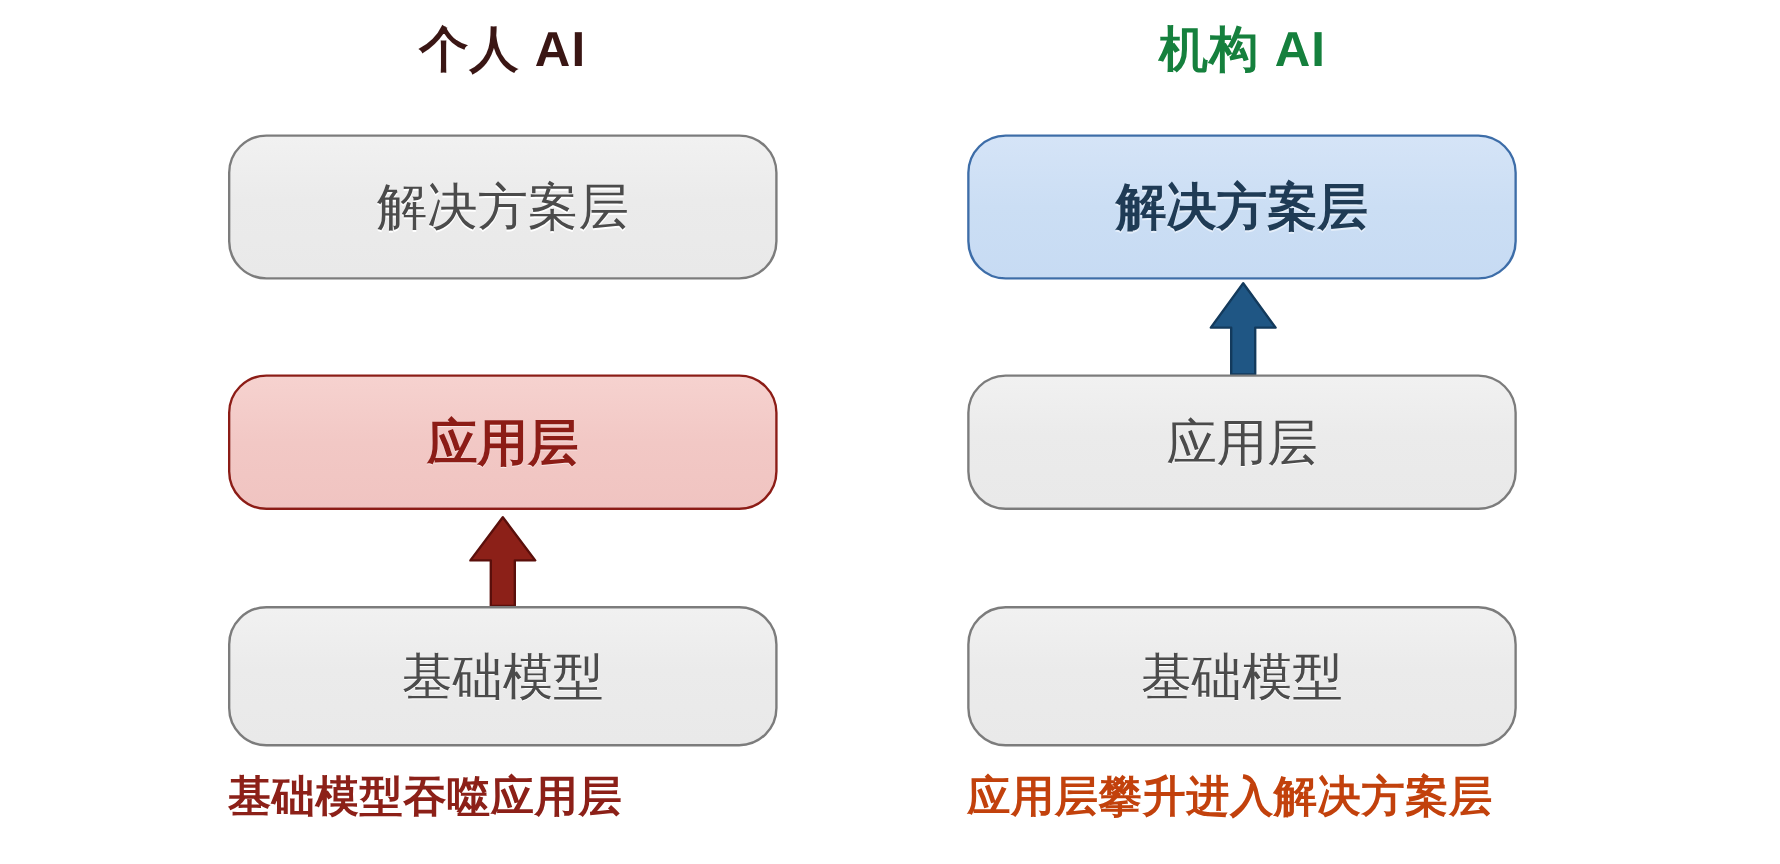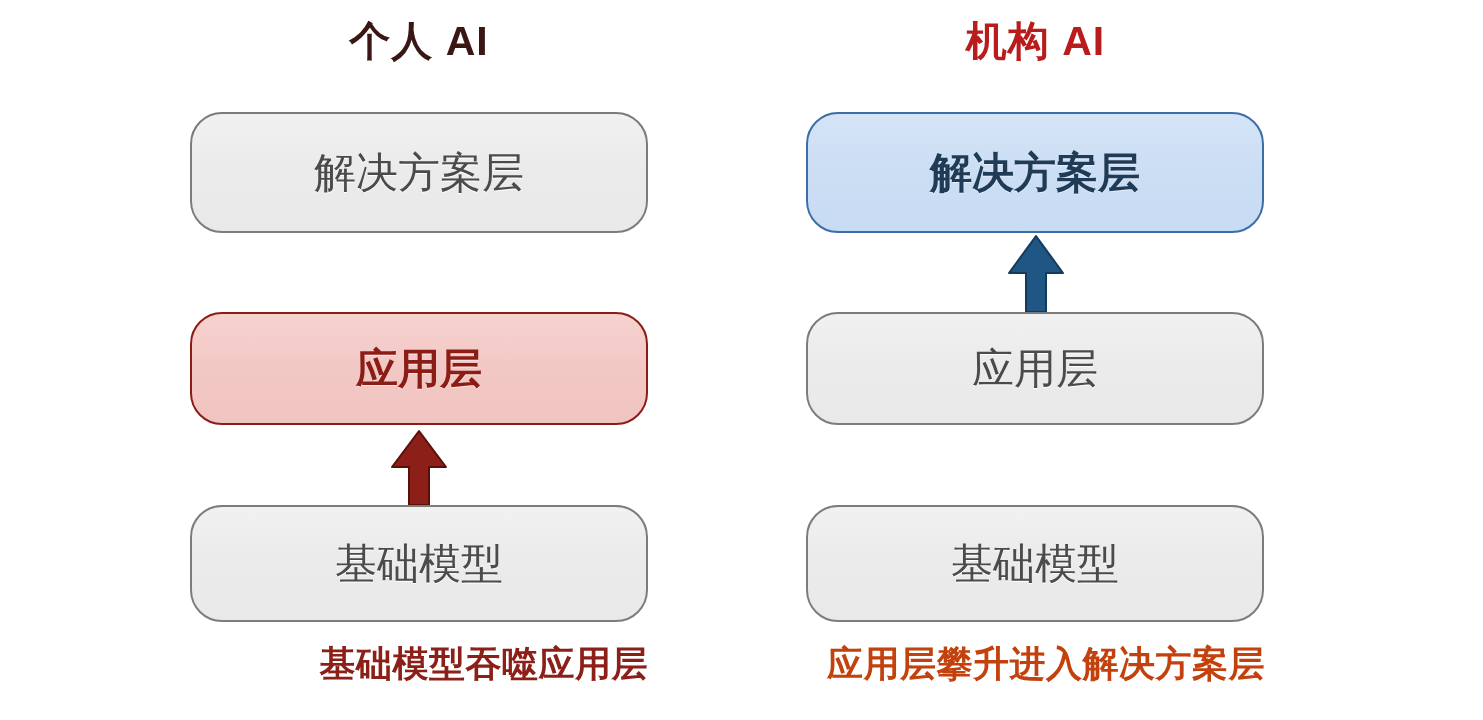--- a/index.html
+++ b/index.html
@@ -39,21 +39,21 @@
     left: 0;
     width: 100%;
     text-align: center;
     font-size: 41px;
     font-weight: 700;
     letter-spacing: 1px;
     line-height: 1.15;
     white-space: nowrap;
   }
   .col-title.personal   { color: #3a1614; }
-  .col-title.enterprise { color: #b91c1c; }
+  .col-title.enterprise { color: #15803d; }
 
   
   .layer-box {
     position: absolute;
     left: 0;
     box-sizing: border-box;
     border-radius: 32px;
     display: flex;
     align-items: center;
     justify-content: center;
@@ -111,21 +111,21 @@
   .arrow svg { display: block; width: 100%; height: 100%; }
 
   .arrow.left-arrow  { left: 199px; top: 429px; height: 78px; }
   .arrow.right-arrow { left: 200px; top: 234px; height: 80px; }
 
   
   .caption {
     position: absolute;
     left: 0;
     width: 100%;
-    text-align: right;
+    text-align: left;
     font-size: 36px;
     font-weight: 700;
     letter-spacing: 0.5px;
     white-space: nowrap;
   }
   .caption.red  { top: 640px; color: #8c2018; }
   .caption.blue { top: 640px; color: #c2410c; }
 </style>
 </head>
 <body>

